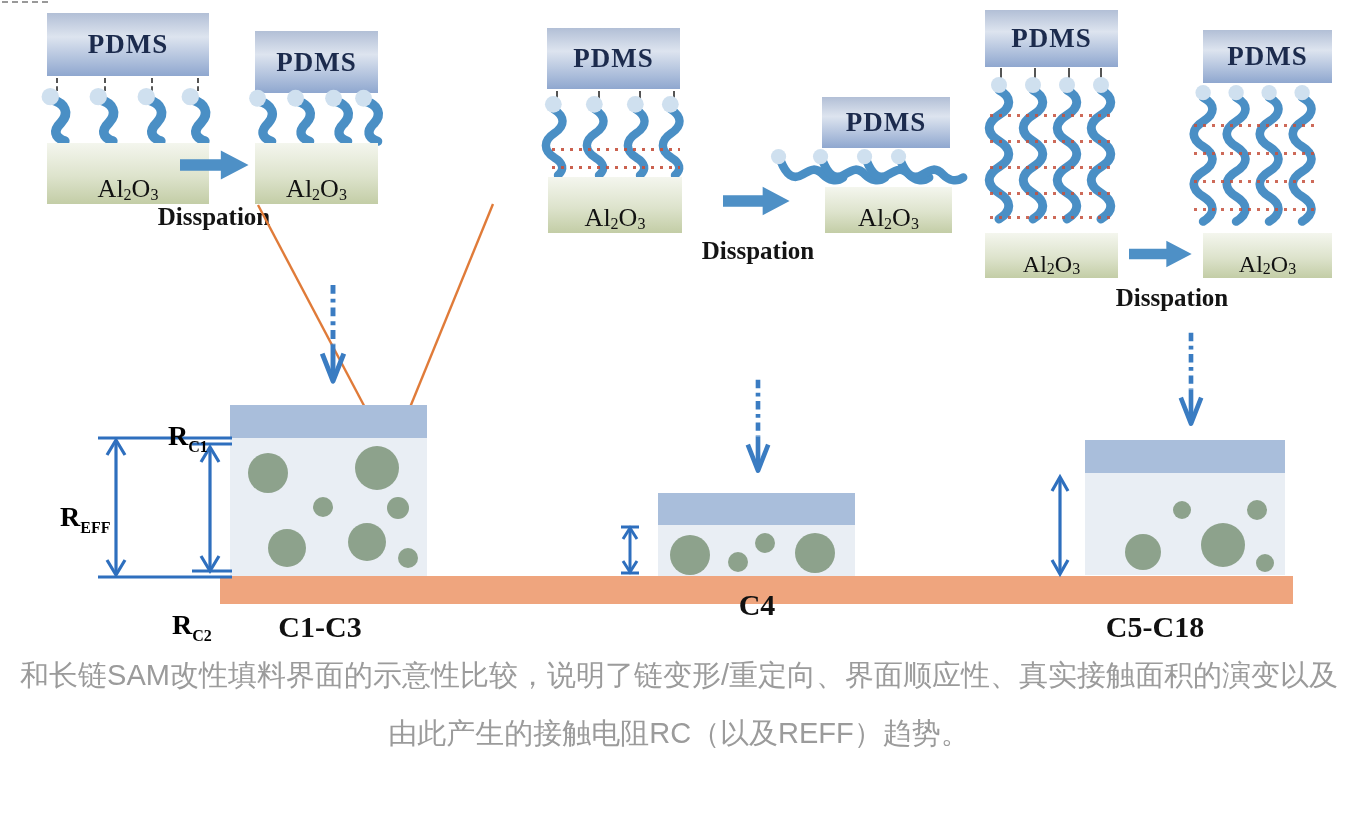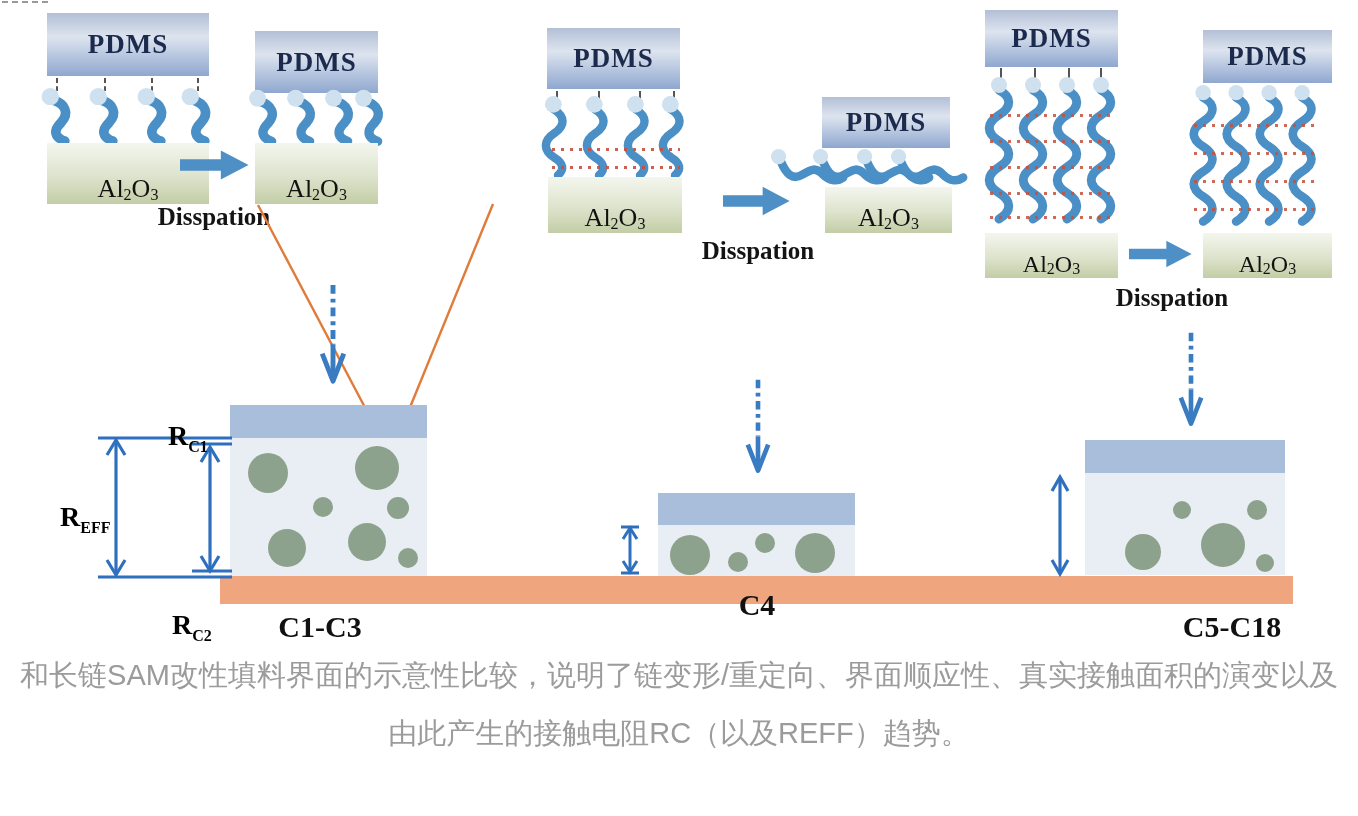--- a/index.html
+++ b/index.html
@@ -343,20 +343,20 @@
       <path d="M5,87 L13,101 L21,87"></path>
     </g>
   </svg>
 
   <div class="rlabel" style="left:168px;top:396px;"><span>R</span><sub>C1</sub></div>
   <div class="rlabel" style="left:60px;top:477px;"><span>R</span><sub>EFF</sub></div>
   <div class="rlabel" style="left:172px;top:585px;"><span>R</span><sub>C2</sub></div>
 
   <div class="cat" style="left:245px;top:610px;">C1-C3</div>
   <div class="cat" style="left:682px;top:588px;">C4</div>
-  <div class="cat" style="left:1157px;top:610px;">C5-C18</div>
+  <div class="cat" style="left:1080px;top:610px;">C5-C18</div>
 
   <div class="caption">
     <div>和长链SAM改性填料界面的示意性比较，说明了链变形/重定向、界面顺应性、真实接触面积的演变以及</div>
     <div>由此产生的接触电阻RC（以及REFF）趋势。</div>
   </div>
 
 </div>
 
 </body></html>

